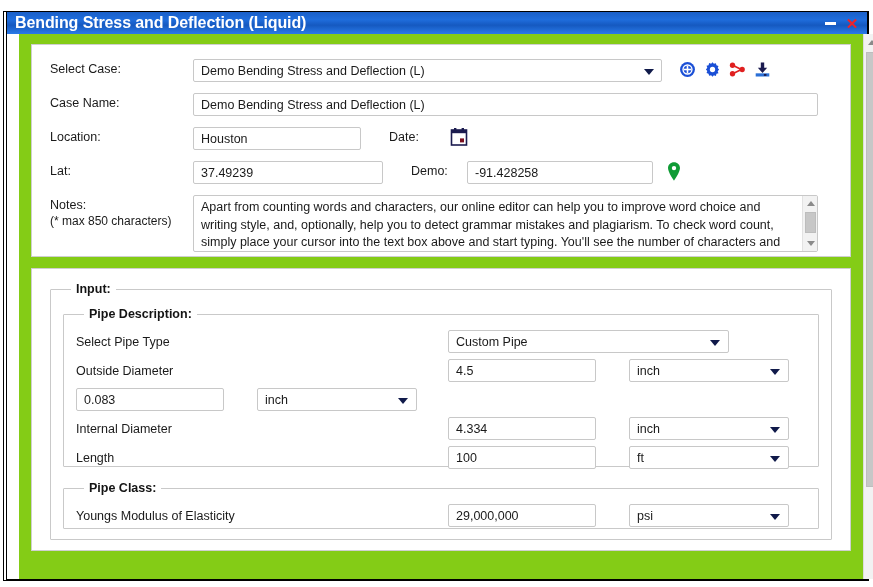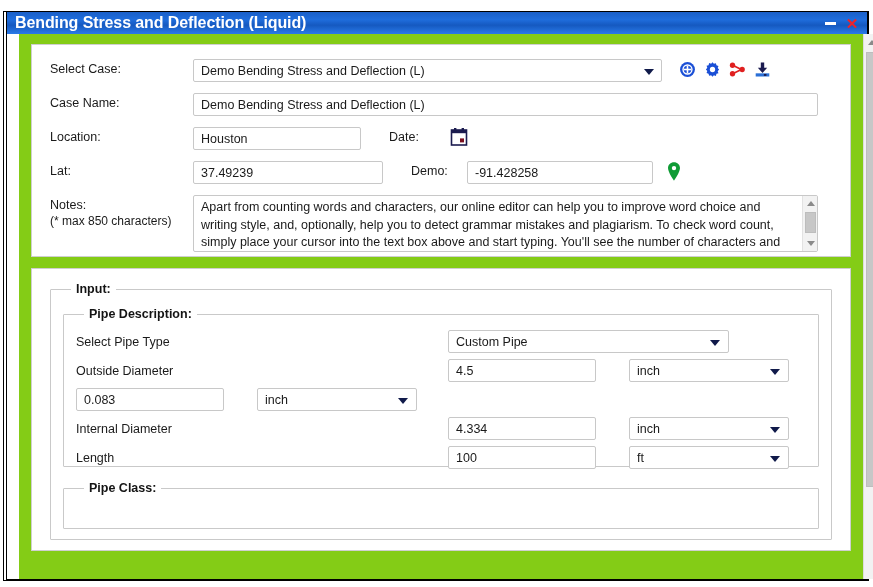--- a/index.html
+++ b/index.html
@@ -462,20 +462,28 @@
               <input class="val-input" type="text" value="100" style="">
               <div class="select-box unit-select">
                 <span>ft</span>
                 <span class="unit-arrow"></span>
               </div>
             </div>
           </fieldset>
 
           <fieldset id="pipe-class-fieldset" class="fs">
             <legend>Pipe Class:</legend>
+            <div class="prow">
+              <div class="plabel">Youngs Modulus of Elasticity</div>
+              <input class="val-input" type="text" value="29,000,000" style="">
+              <div class="select-box unit-select">
+                <span>psi</span>
+                <span class="unit-arrow"></span>
+              </div>
+            </div>
           </fieldset>
         </fieldset>
       </div>
 
     </div>
 
     <div id="main-scrollbar">
       <div id="main-scroll-up">
         <span class="sb-arrow-up"></span>
       </div>

